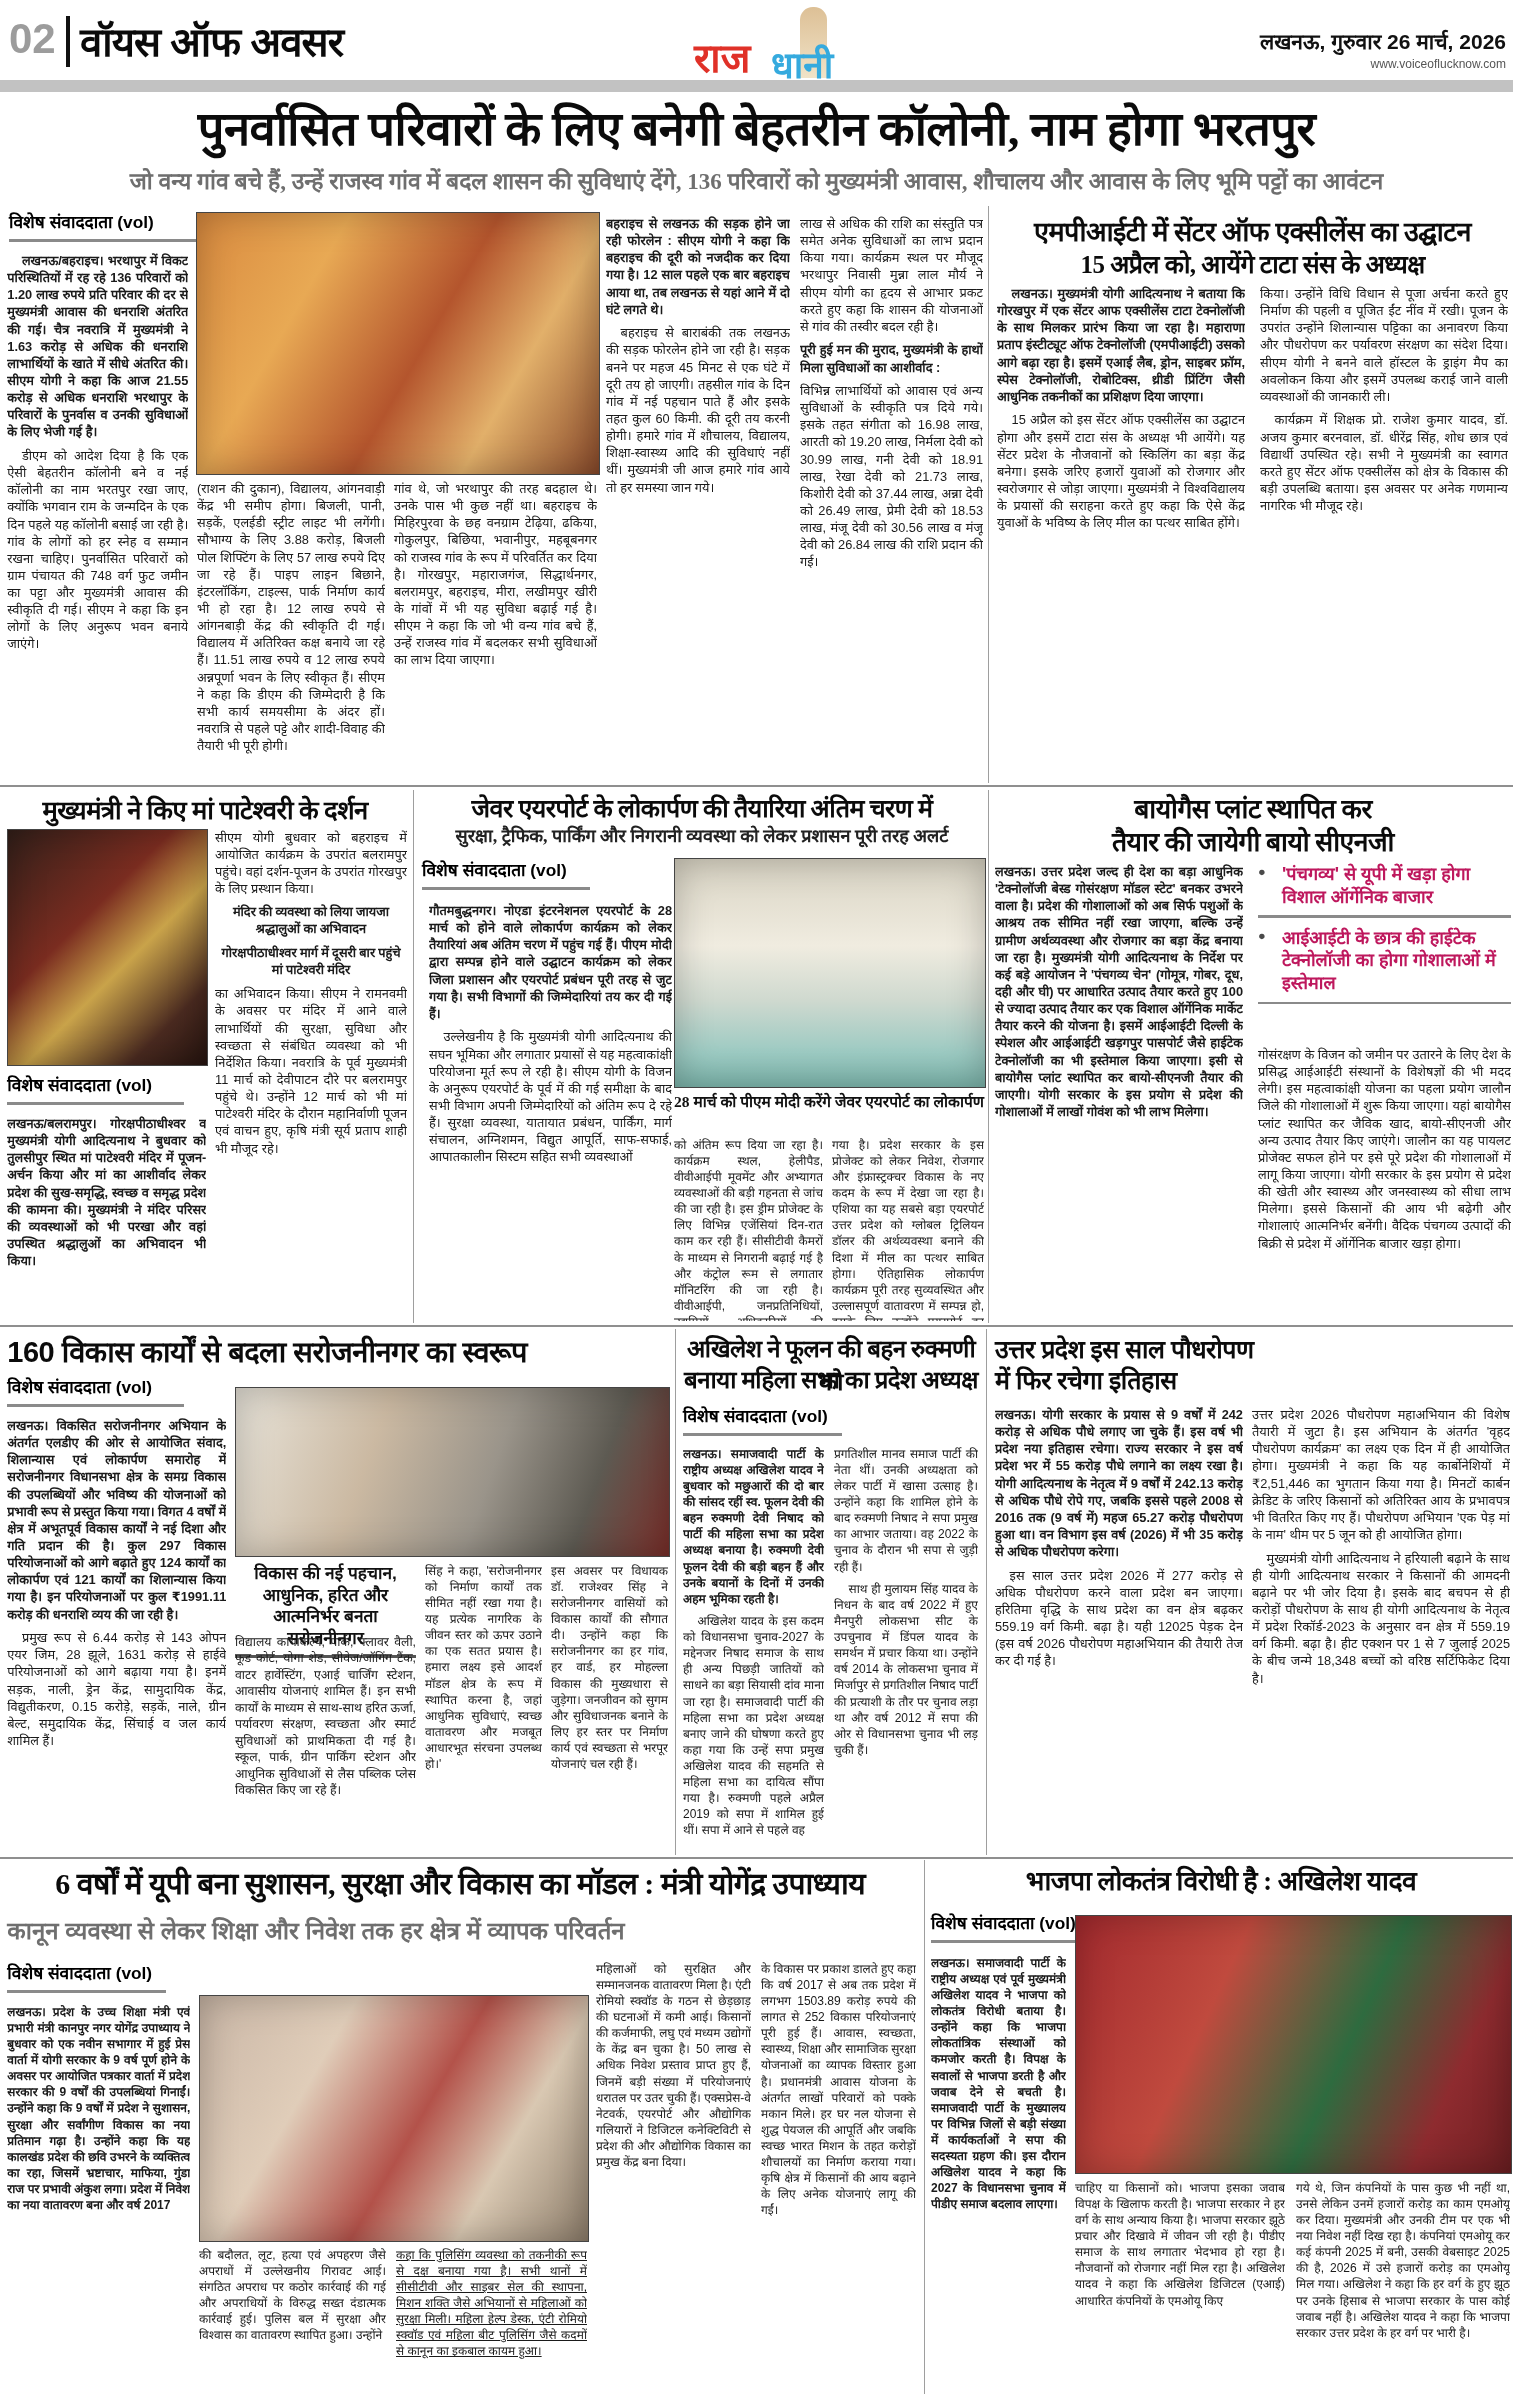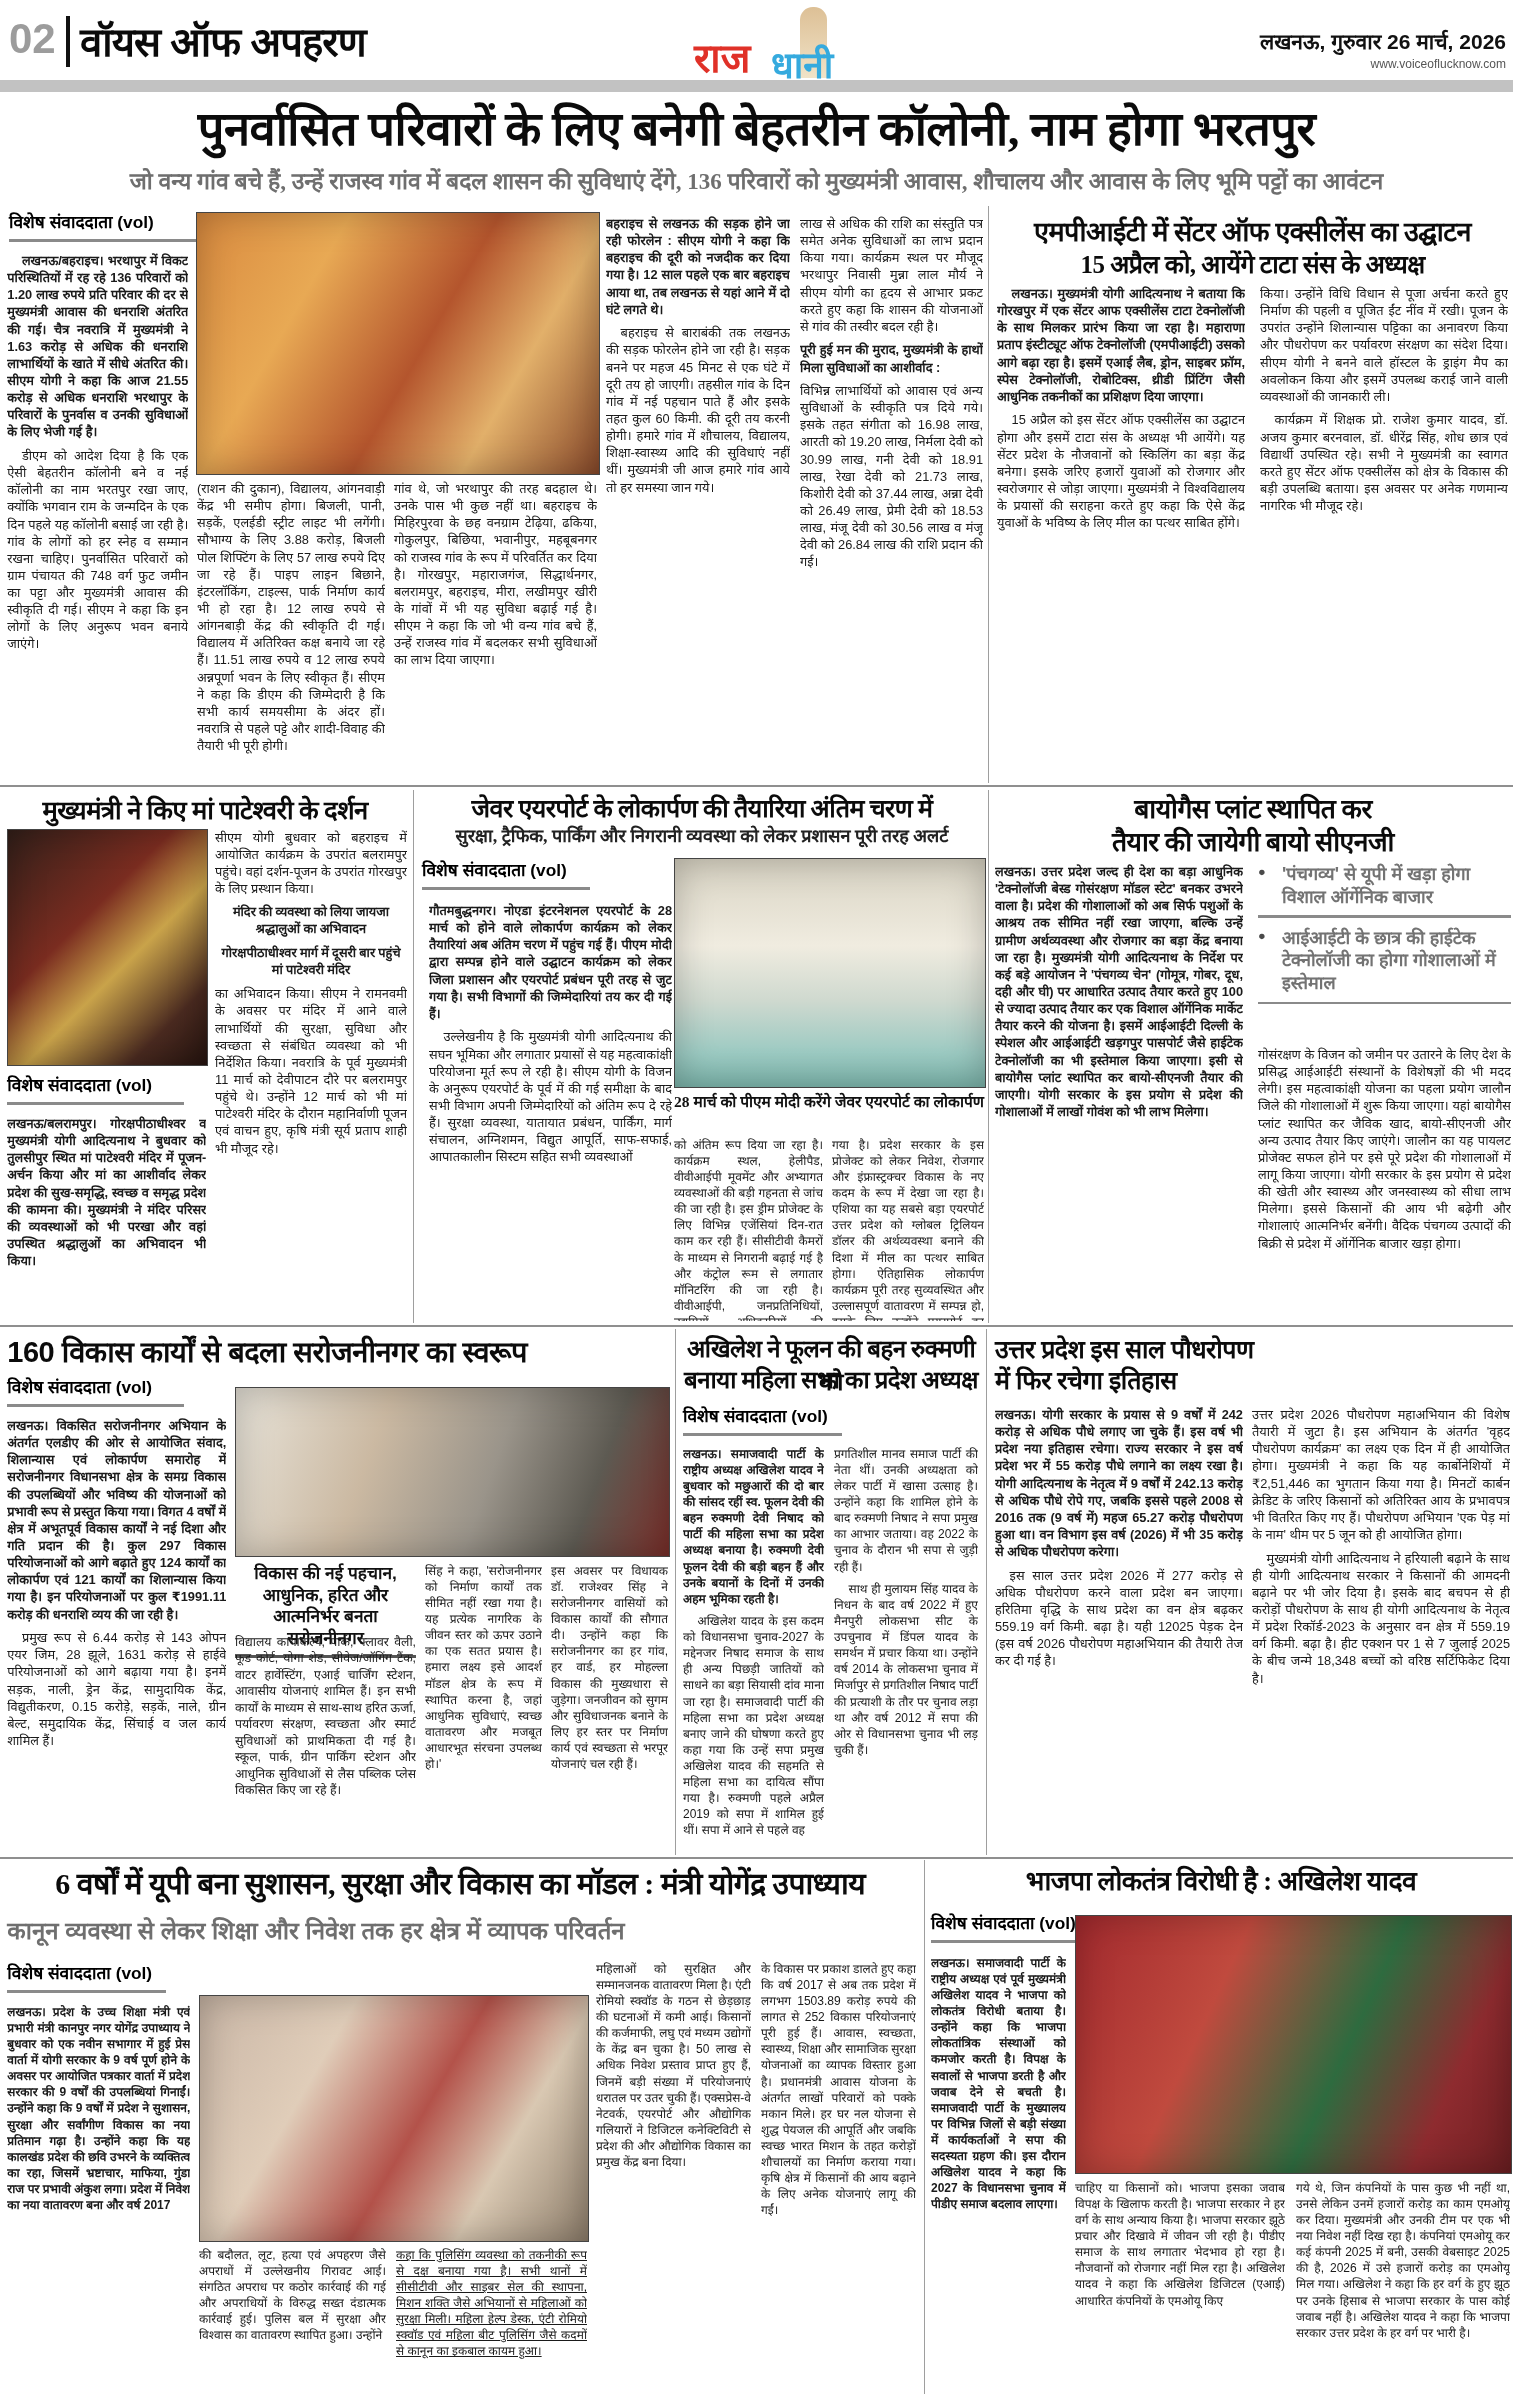--- a/index.html
+++ b/index.html
@@ -12,36 +12,36 @@
   .byline{font-weight:bold;font-size:17.3px;color:#000;}
   .byline:after{content:"";display:block;width:92%;height:3.7px;background:#8a8a8a;margin-top:5.5px;}
   .body-col{position:absolute;font-size:12.8px;line-height:1.34;text-align:justify;color:#1a1a1a;overflow:hidden;}
   .body-col p{margin:0 0 6.4px 0;text-indent:14.6px;}
   .body-col p.nofirst{text-indent:0;}
   .lede{font-weight:bold;}
   .headline{font-weight:900;color:#0b0b0b;letter-spacing:-0.5px;}
   .center{text-align:center;font-family:Liberation Serif, serif;}
   .boldpara{font-weight:bold;}
   .subhead-gray{font-weight:bold;color:#6f6f6f;}
-  .bullet-item{font-weight:bold;font-size:18px;line-height:1.25;color:#737373;margin:0 0 5.5px 0;
+  .bullet-item{font-weight:bold;font-size:18px;line-height:1.25;color:#be185d;margin:0 0 5.5px 0;
                padding-left:24px;position:relative;}
   .bullet-item:before{content:"●";position:absolute;left:0;top:0.9px;font-size:12.8px;color:#4a4a4a;}
   .bullet-sep{height:2.7px;background:#8a8a8a;margin:7.3px 0 9px 0;}
   .boxtitle{font-weight:900;font-size:17.3px;text-align:center;line-height:1.25;}
   .boxtitle:after{content:"";display:block;height:2.7px;background:#555;margin-top:5.5px;}
 </style>
 </head>
 <body>
 
 <div id="page">
 
   <div class="abs" style="left:0;top:0;width:1513px;height:80px;">
     <div class="abs" style="left:9px;top:14.6px;font-size:42px;font-weight:900;color:#9c9c9c;">02</div>
     <div class="abs" style="left:66px;top:16.4px;width:3.7px;height:51px;background:#111;"></div>
-    <div class="abs" style="left:80px;top:12.8px;font-size:40px;font-weight:900;color:#0a0a0a;letter-spacing:-0.9px;">वॉयस ऑफ अपहरण</div>
+    <div class="abs" style="left:80px;top:12.8px;font-size:40px;font-weight:900;color:#0a0a0a;letter-spacing:-0.9px;">वॉयस ऑफ अवसर</div>
 
     <div class="abs" style="left:694px;top:7.3px;width:201px;height:73px;">
       <div class="abs" style="left:106px;top:0px;width:27px;height:71px;background:linear-gradient(180deg,#d9b98a,#efe0c2);border-radius:12.8px 12.8px 0 0;opacity:.9;"></div>
       <span class="abs" style="left:0;top:22px;font-size:40px;font-weight:900;color:#e03128;">राज</span>
       <span class="abs" style="left:77px;top:31px;font-size:37px;font-weight:900;color:#35aade;">धानी</span>
     </div>
 
     <div class="abs" style="left:1132px;top:27px;width:374px;text-align:right;font-size:21px;font-weight:bold;color:#111;">लखनऊ, गुरुवार 26 मार्च, 2026</div>
     <div class="abs" style="left:1132px;top:57px;width:374px;text-align:right;font-size:12px;color:#555;">www.voiceoflucknow.com</div>
   </div>

